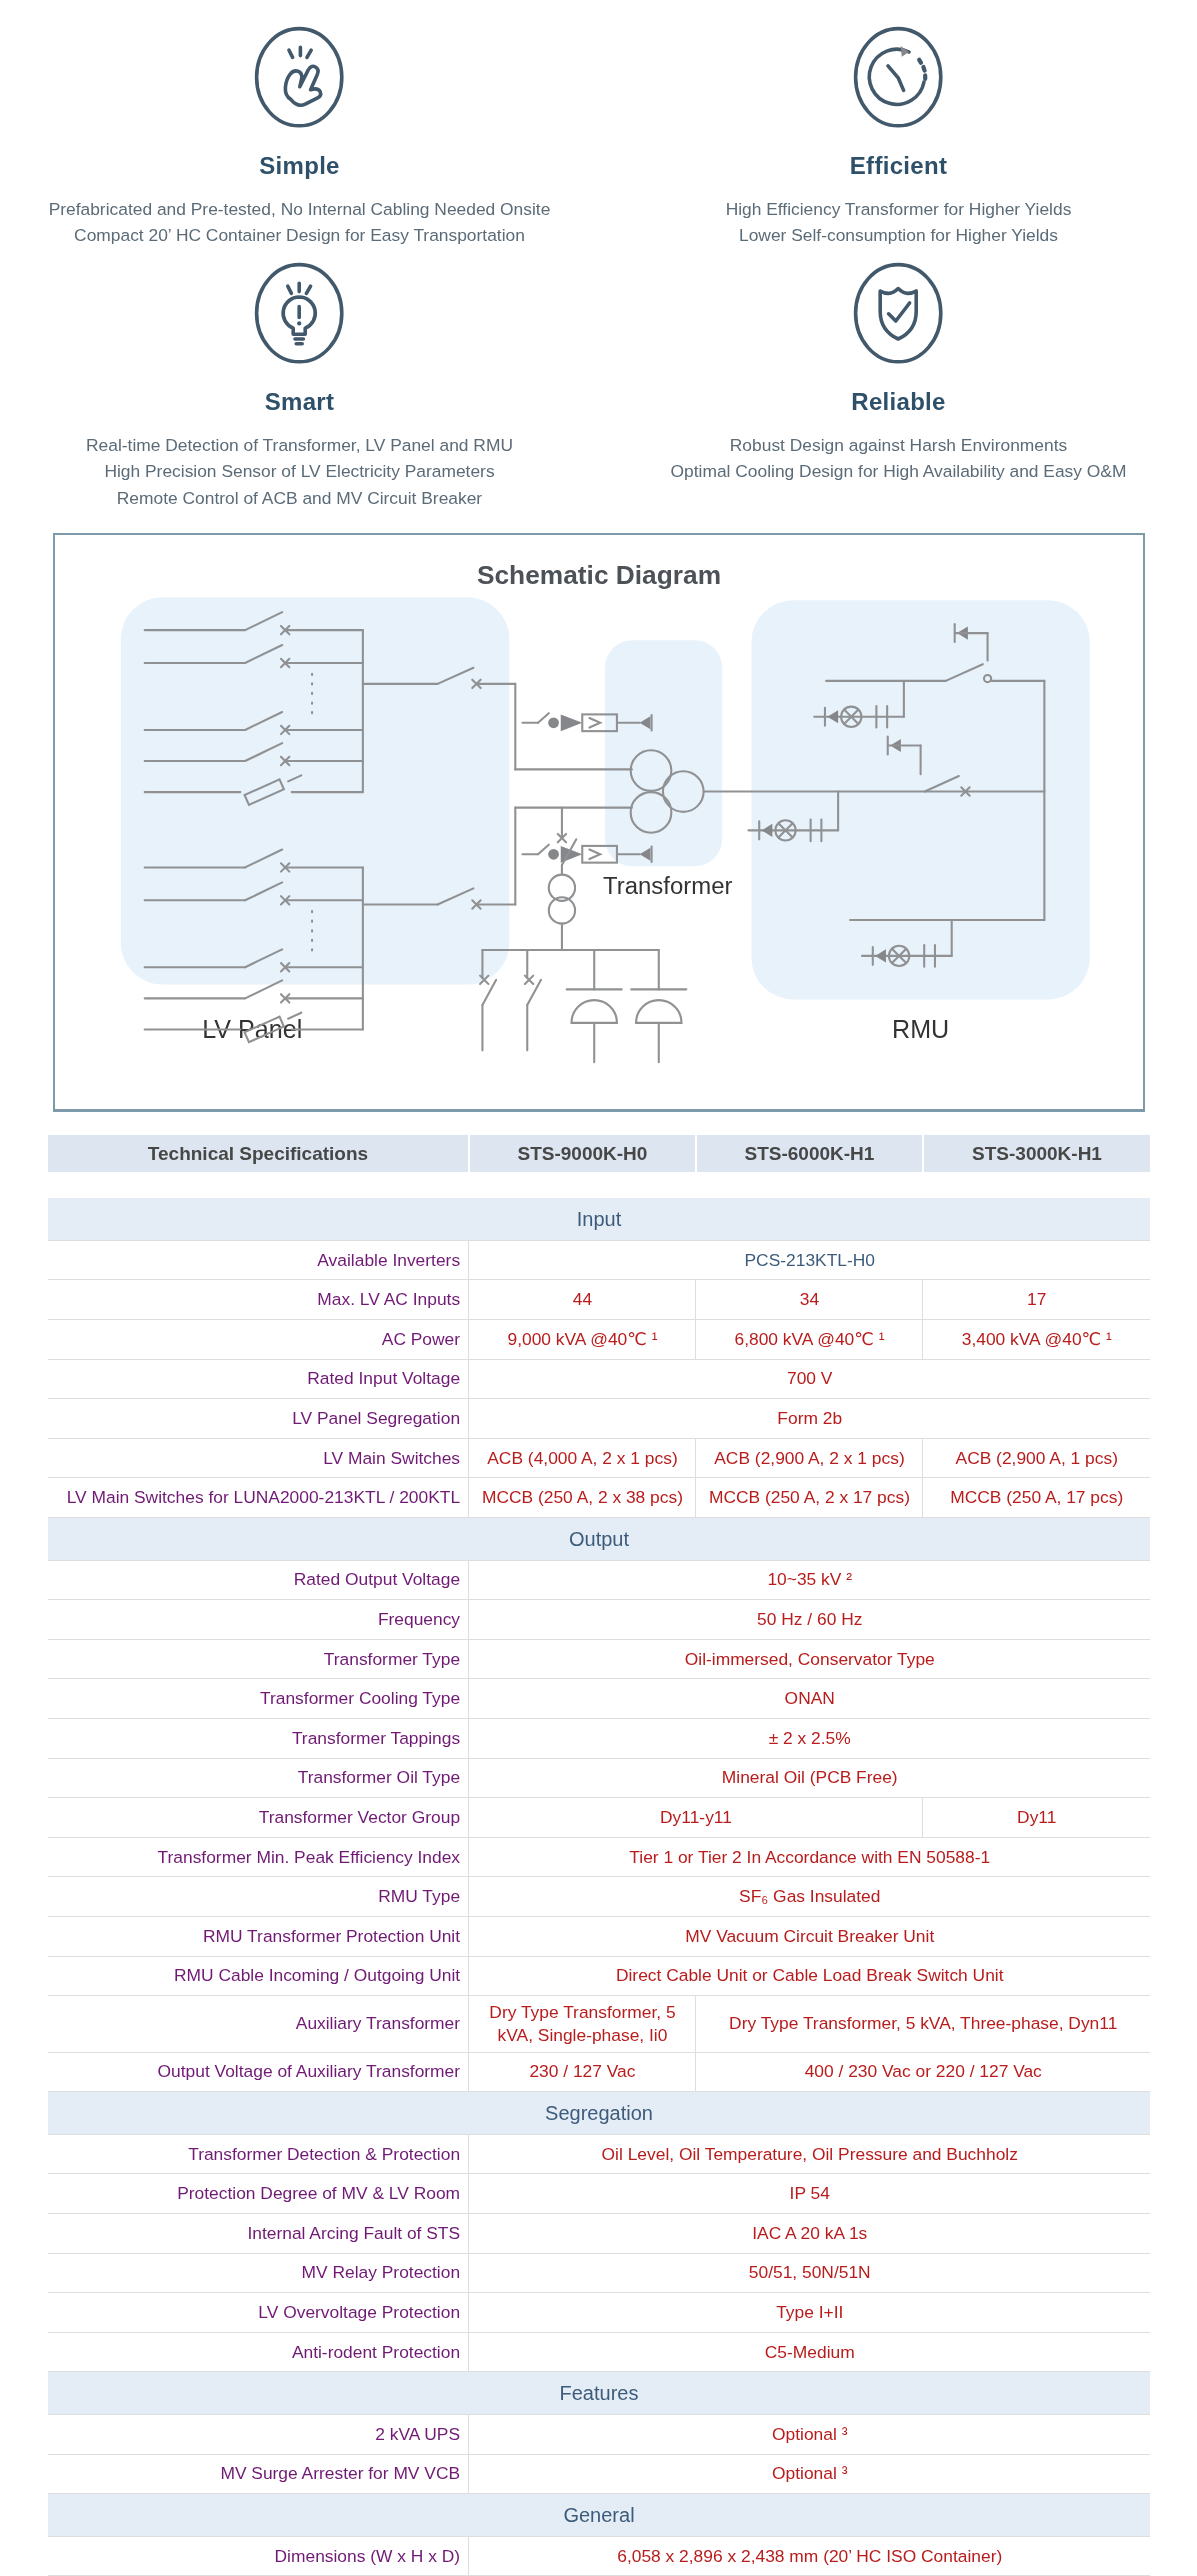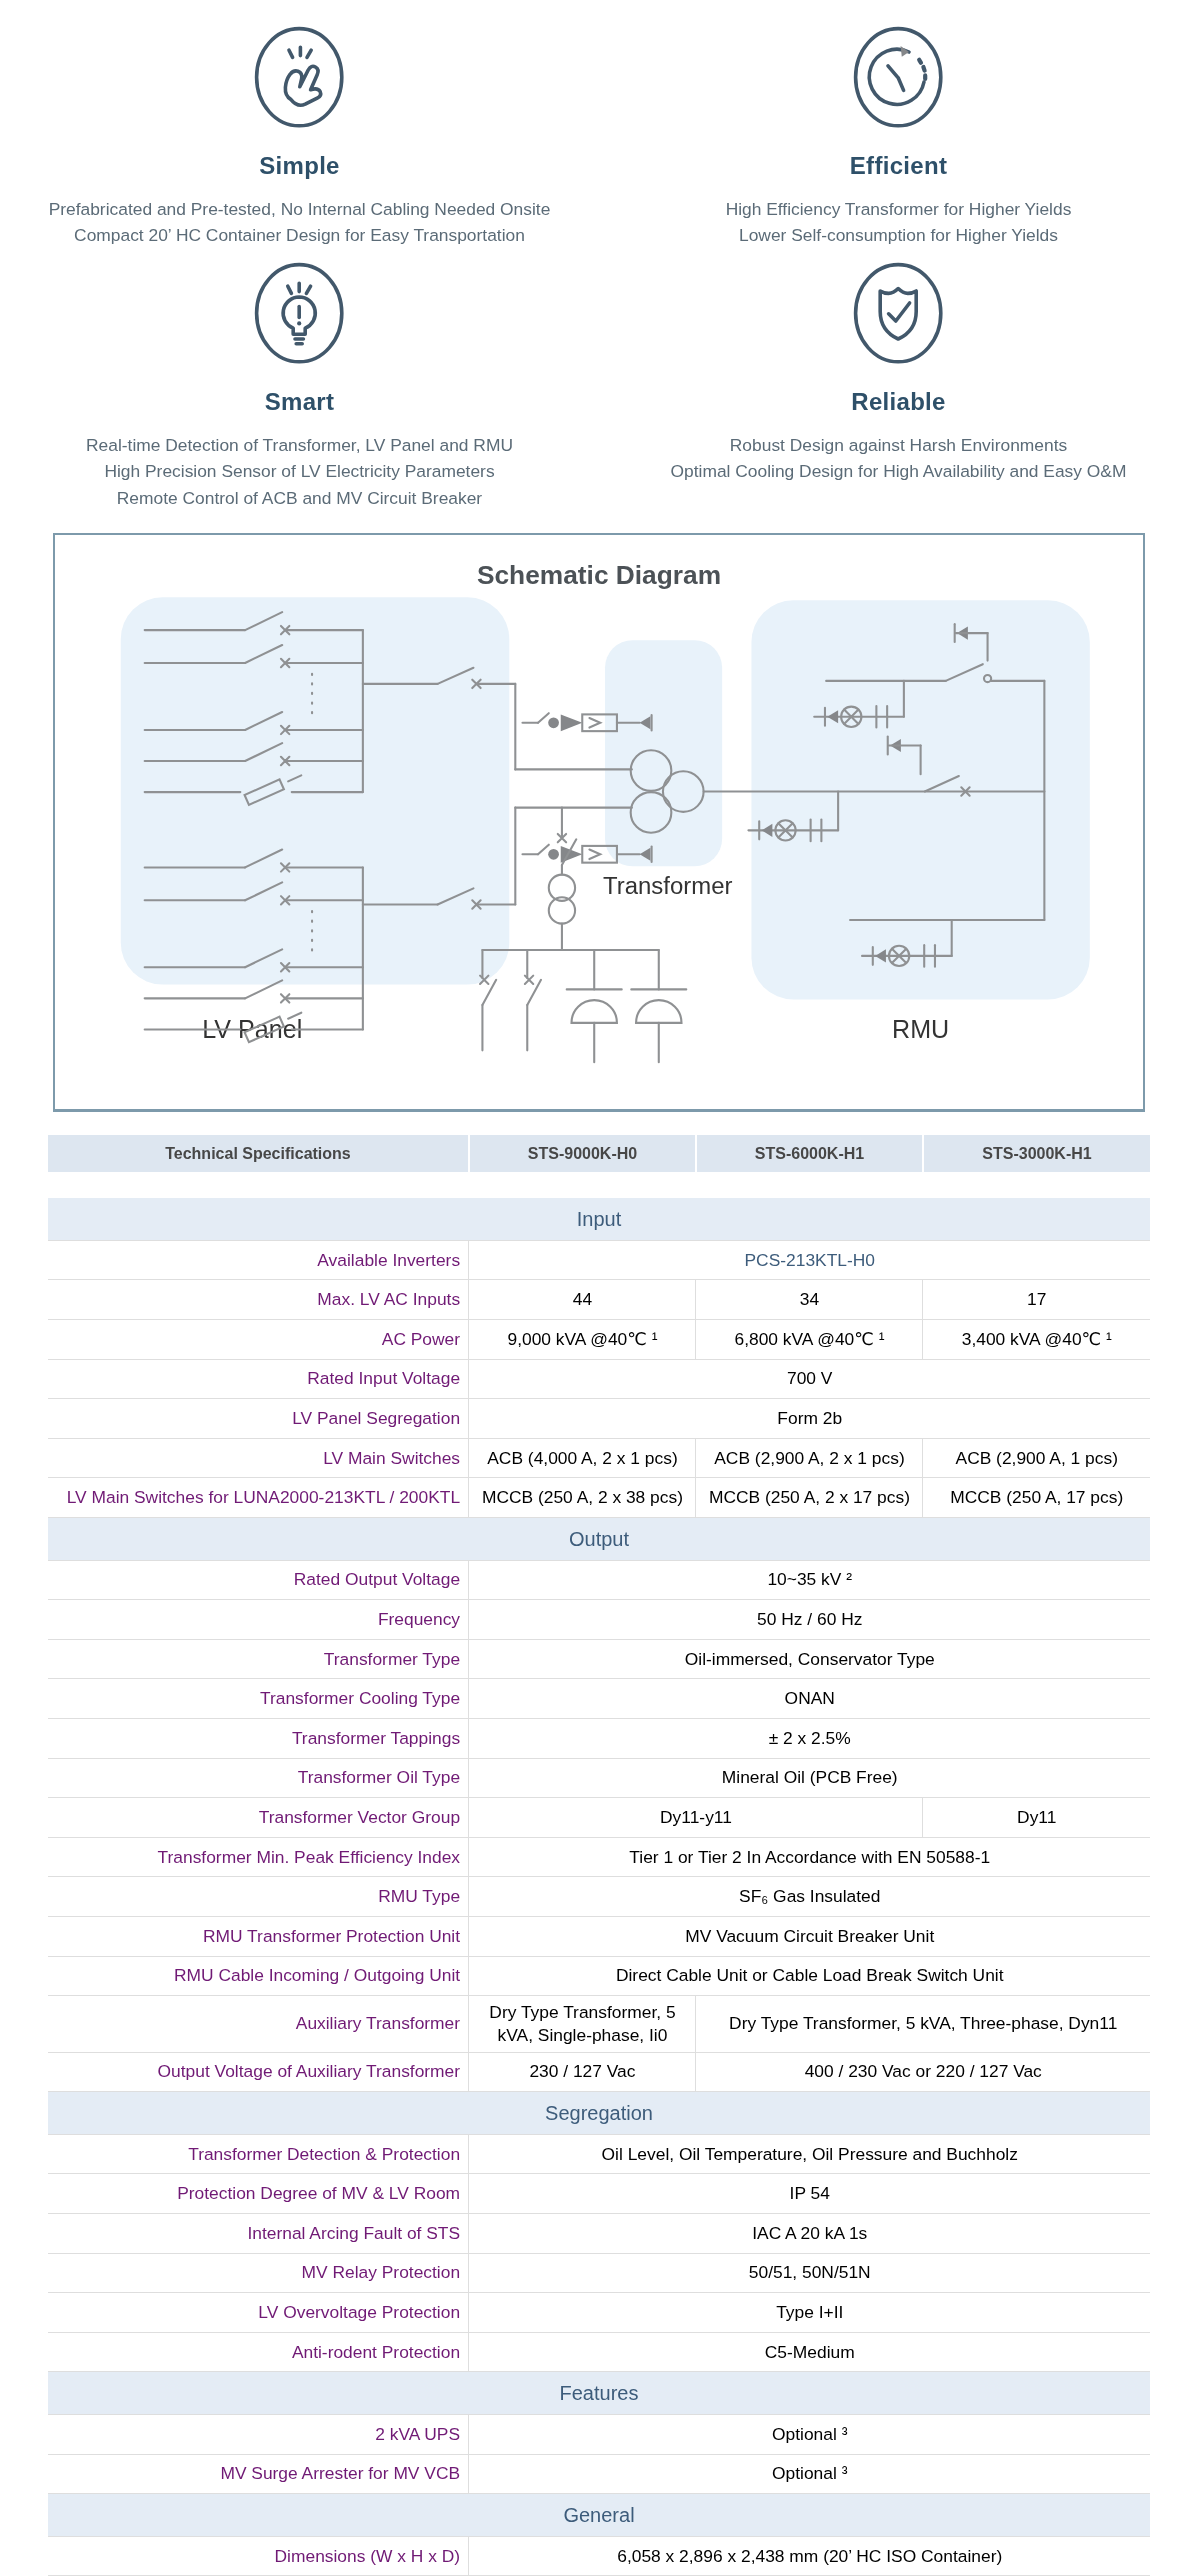--- a/index.html
+++ b/index.html
@@ -10,30 +10,30 @@
   .feature .ic{display:inline-block;}
   .feature h2{margin:20.4px 0 15.6px 0;font-size:24px;font-weight:bold;color:#2e5069;letter-spacing:0.3px;}
   .feature .ln{font-size:17.4px;line-height:1.52;color:#5b6b77;}
   
   .schebox{margin:22px 53px 23px 53px;border:2.4px solid #7d9aab;border-bottom-width:3.6px;position:relative;height:574px;}
   .schebox svg{display:block;width:100%;height:100%;}
   
   .tblwrap{margin:0 48px;}
   table{border-collapse:collapse;width:100%;table-layout:fixed;}
   col.c0{width:38.2%;} col.c1{width:20.6%;} col.c2{width:20.6%;} col.c3{width:20.6%;}
-  .hdr td{background:#dde6f0;height:35px;text-align:center;font-size:16px;font-weight:bold;color:#474747;border-right:2.4px solid #fff;}
+  .hdr td{background:#dde6f0;height:35px;text-align:center;font-size:19px;font-weight:bold;color:#474747;border-right:2.4px solid #fff;}
   .hdr td:last-child{border-right:none;margin-left:36px;}
   .bodytbl{margin-top:26px;}
   .bodytbl td{border:1.2px solid #dedede;border-left-width:0.6px;border-right-width:0.6px;height:29px;padding:4.8px 8.4px;font-size:17.4px;line-height:1.32;}
   .bodytbl td:first-child{border-left:none;}
   .bodytbl td:last-child{border-right:none;}
   .bodytbl tr:first-child td{border-top:none;}
   td.band{background:#e4ecf5;color:#3d5c7b;text-align:center;font-size:20px;height:32px;border-left:none!important;border-right:none!important;}
   td.lbl{text-align:right;padding-left:15.6px;color:#701a75;}
-  td.val{text-align:center;color:#000000;}
+  td.val{text-align:center;color:#b91c1c;}
   td.val.blue{color:#3d5c7b;}
   .dg{stroke:#8f9193;stroke-width:3.5;fill:none;stroke-linecap:round;}
   .dgf{fill:#85878a;stroke:none;}
 </style>
 </head>
 <body>
 
 <div class="features">
 
   <div class="feature">

